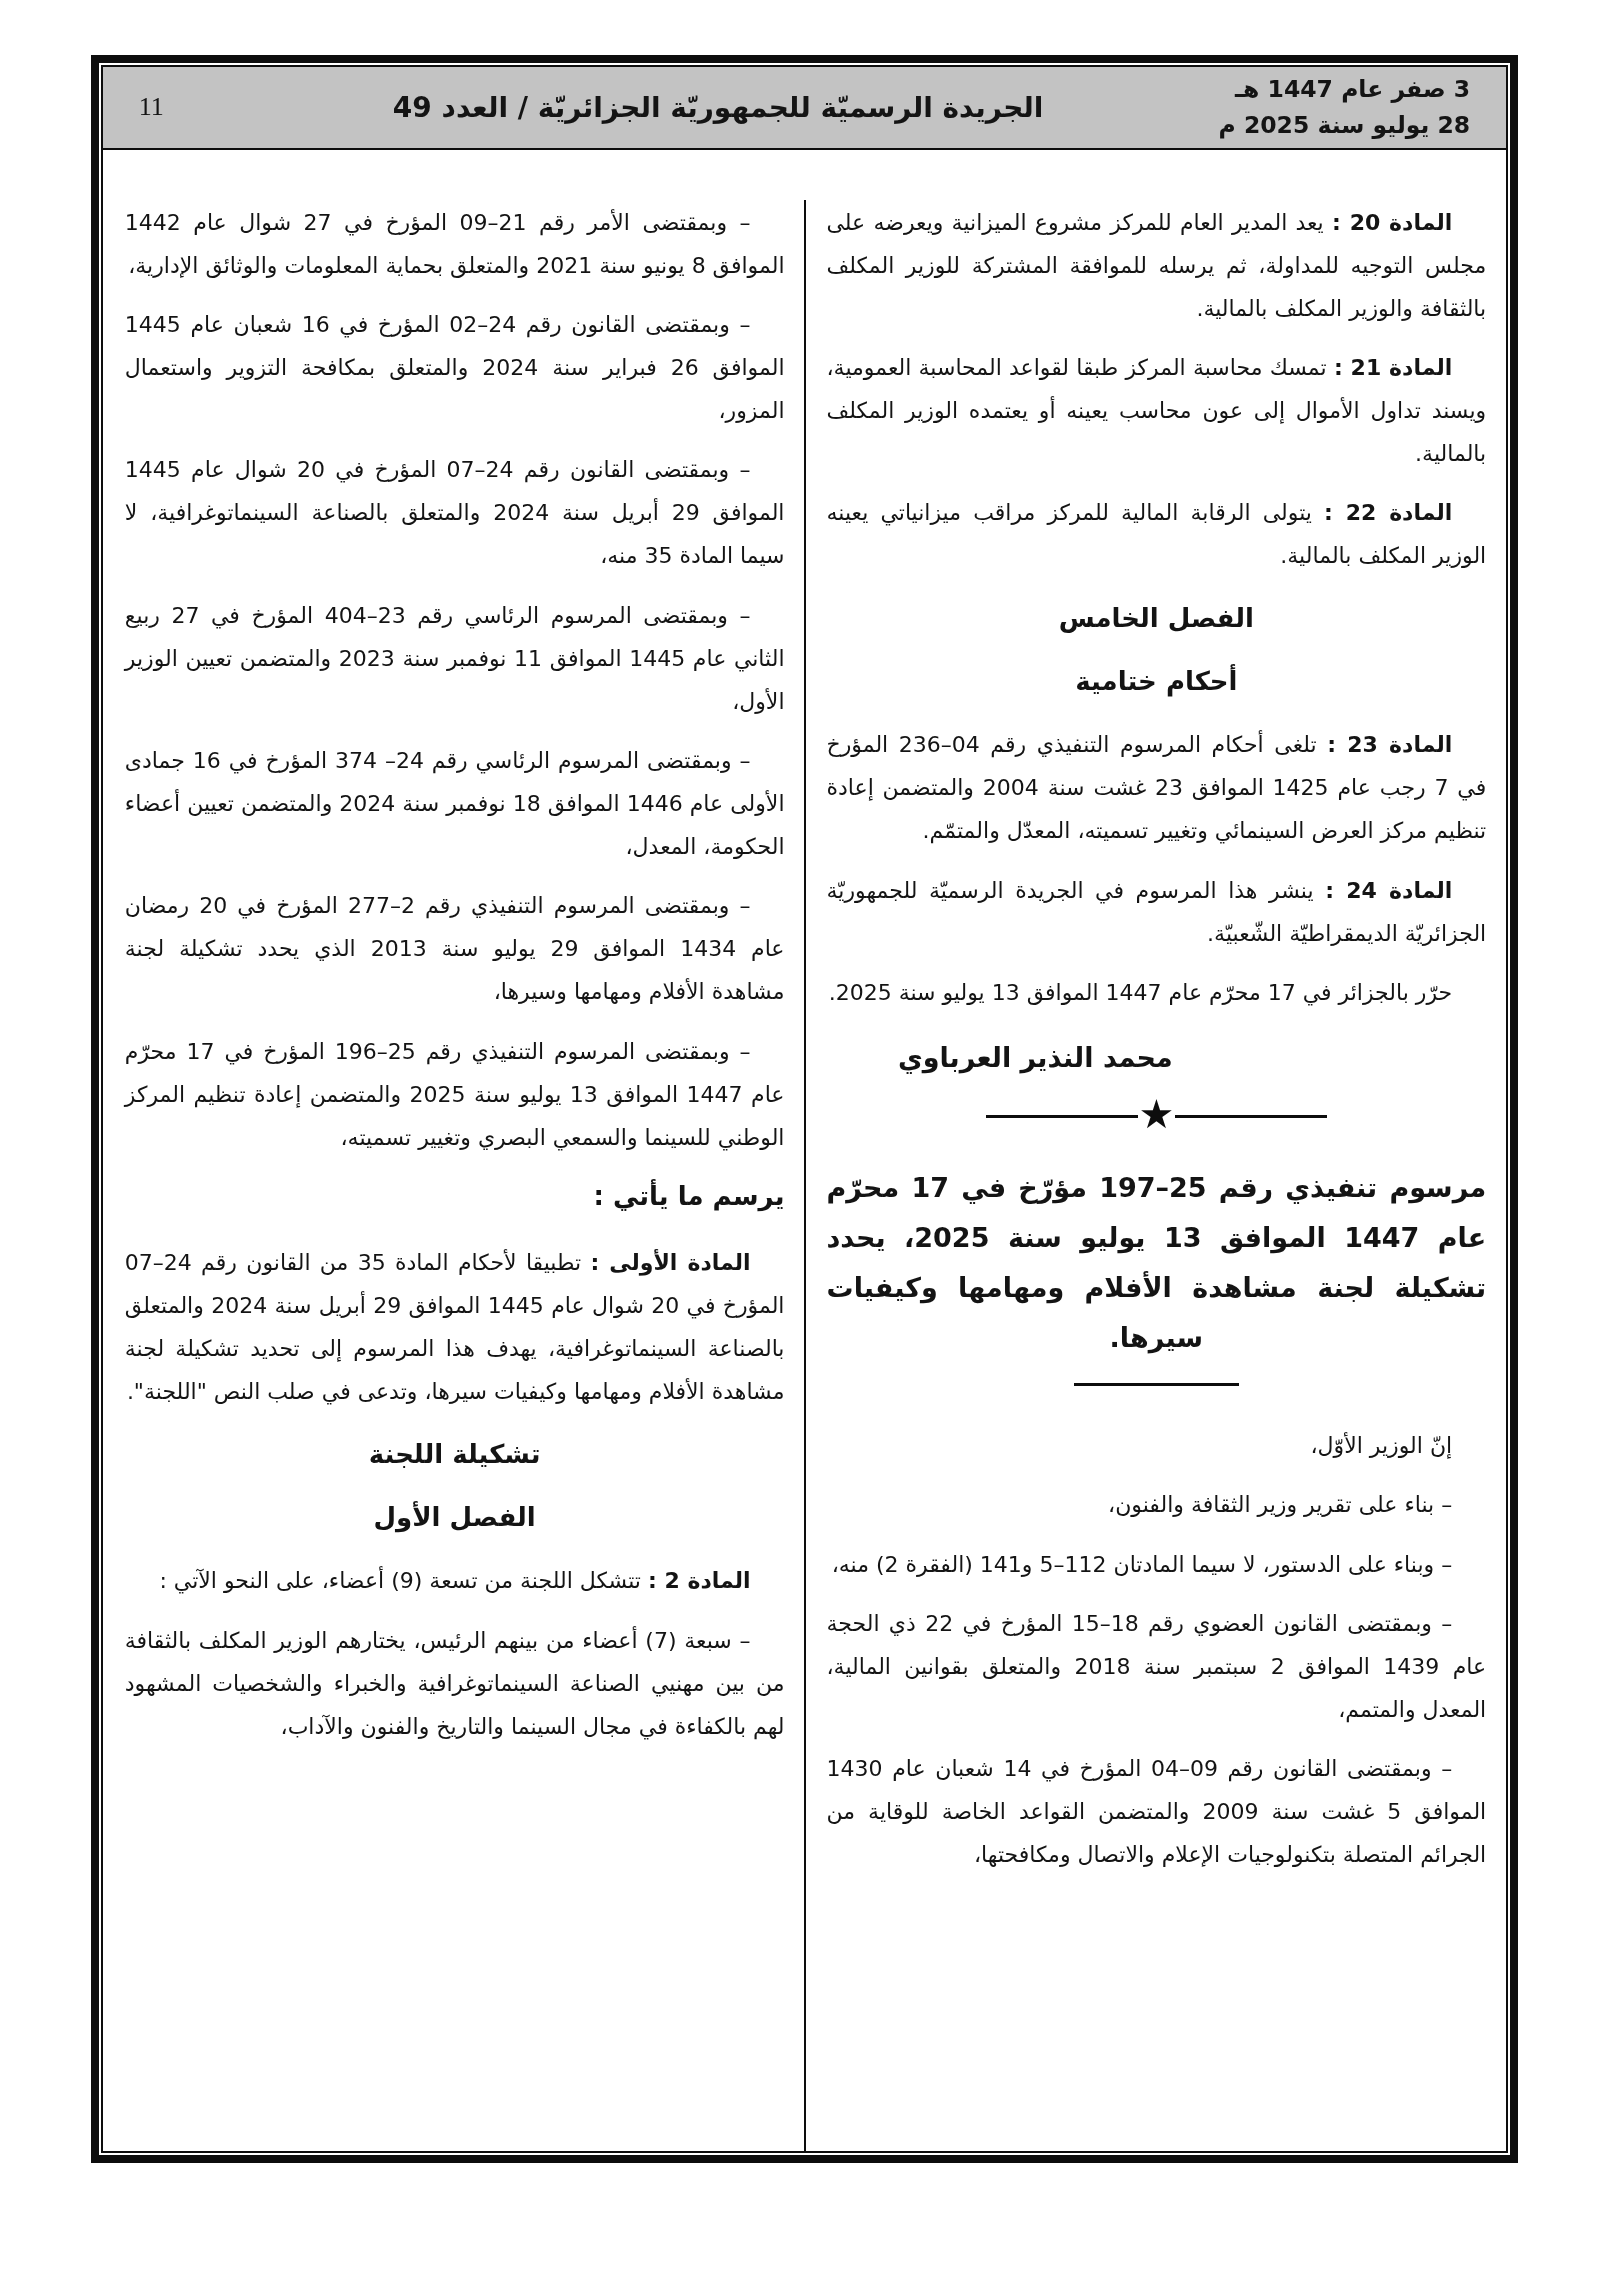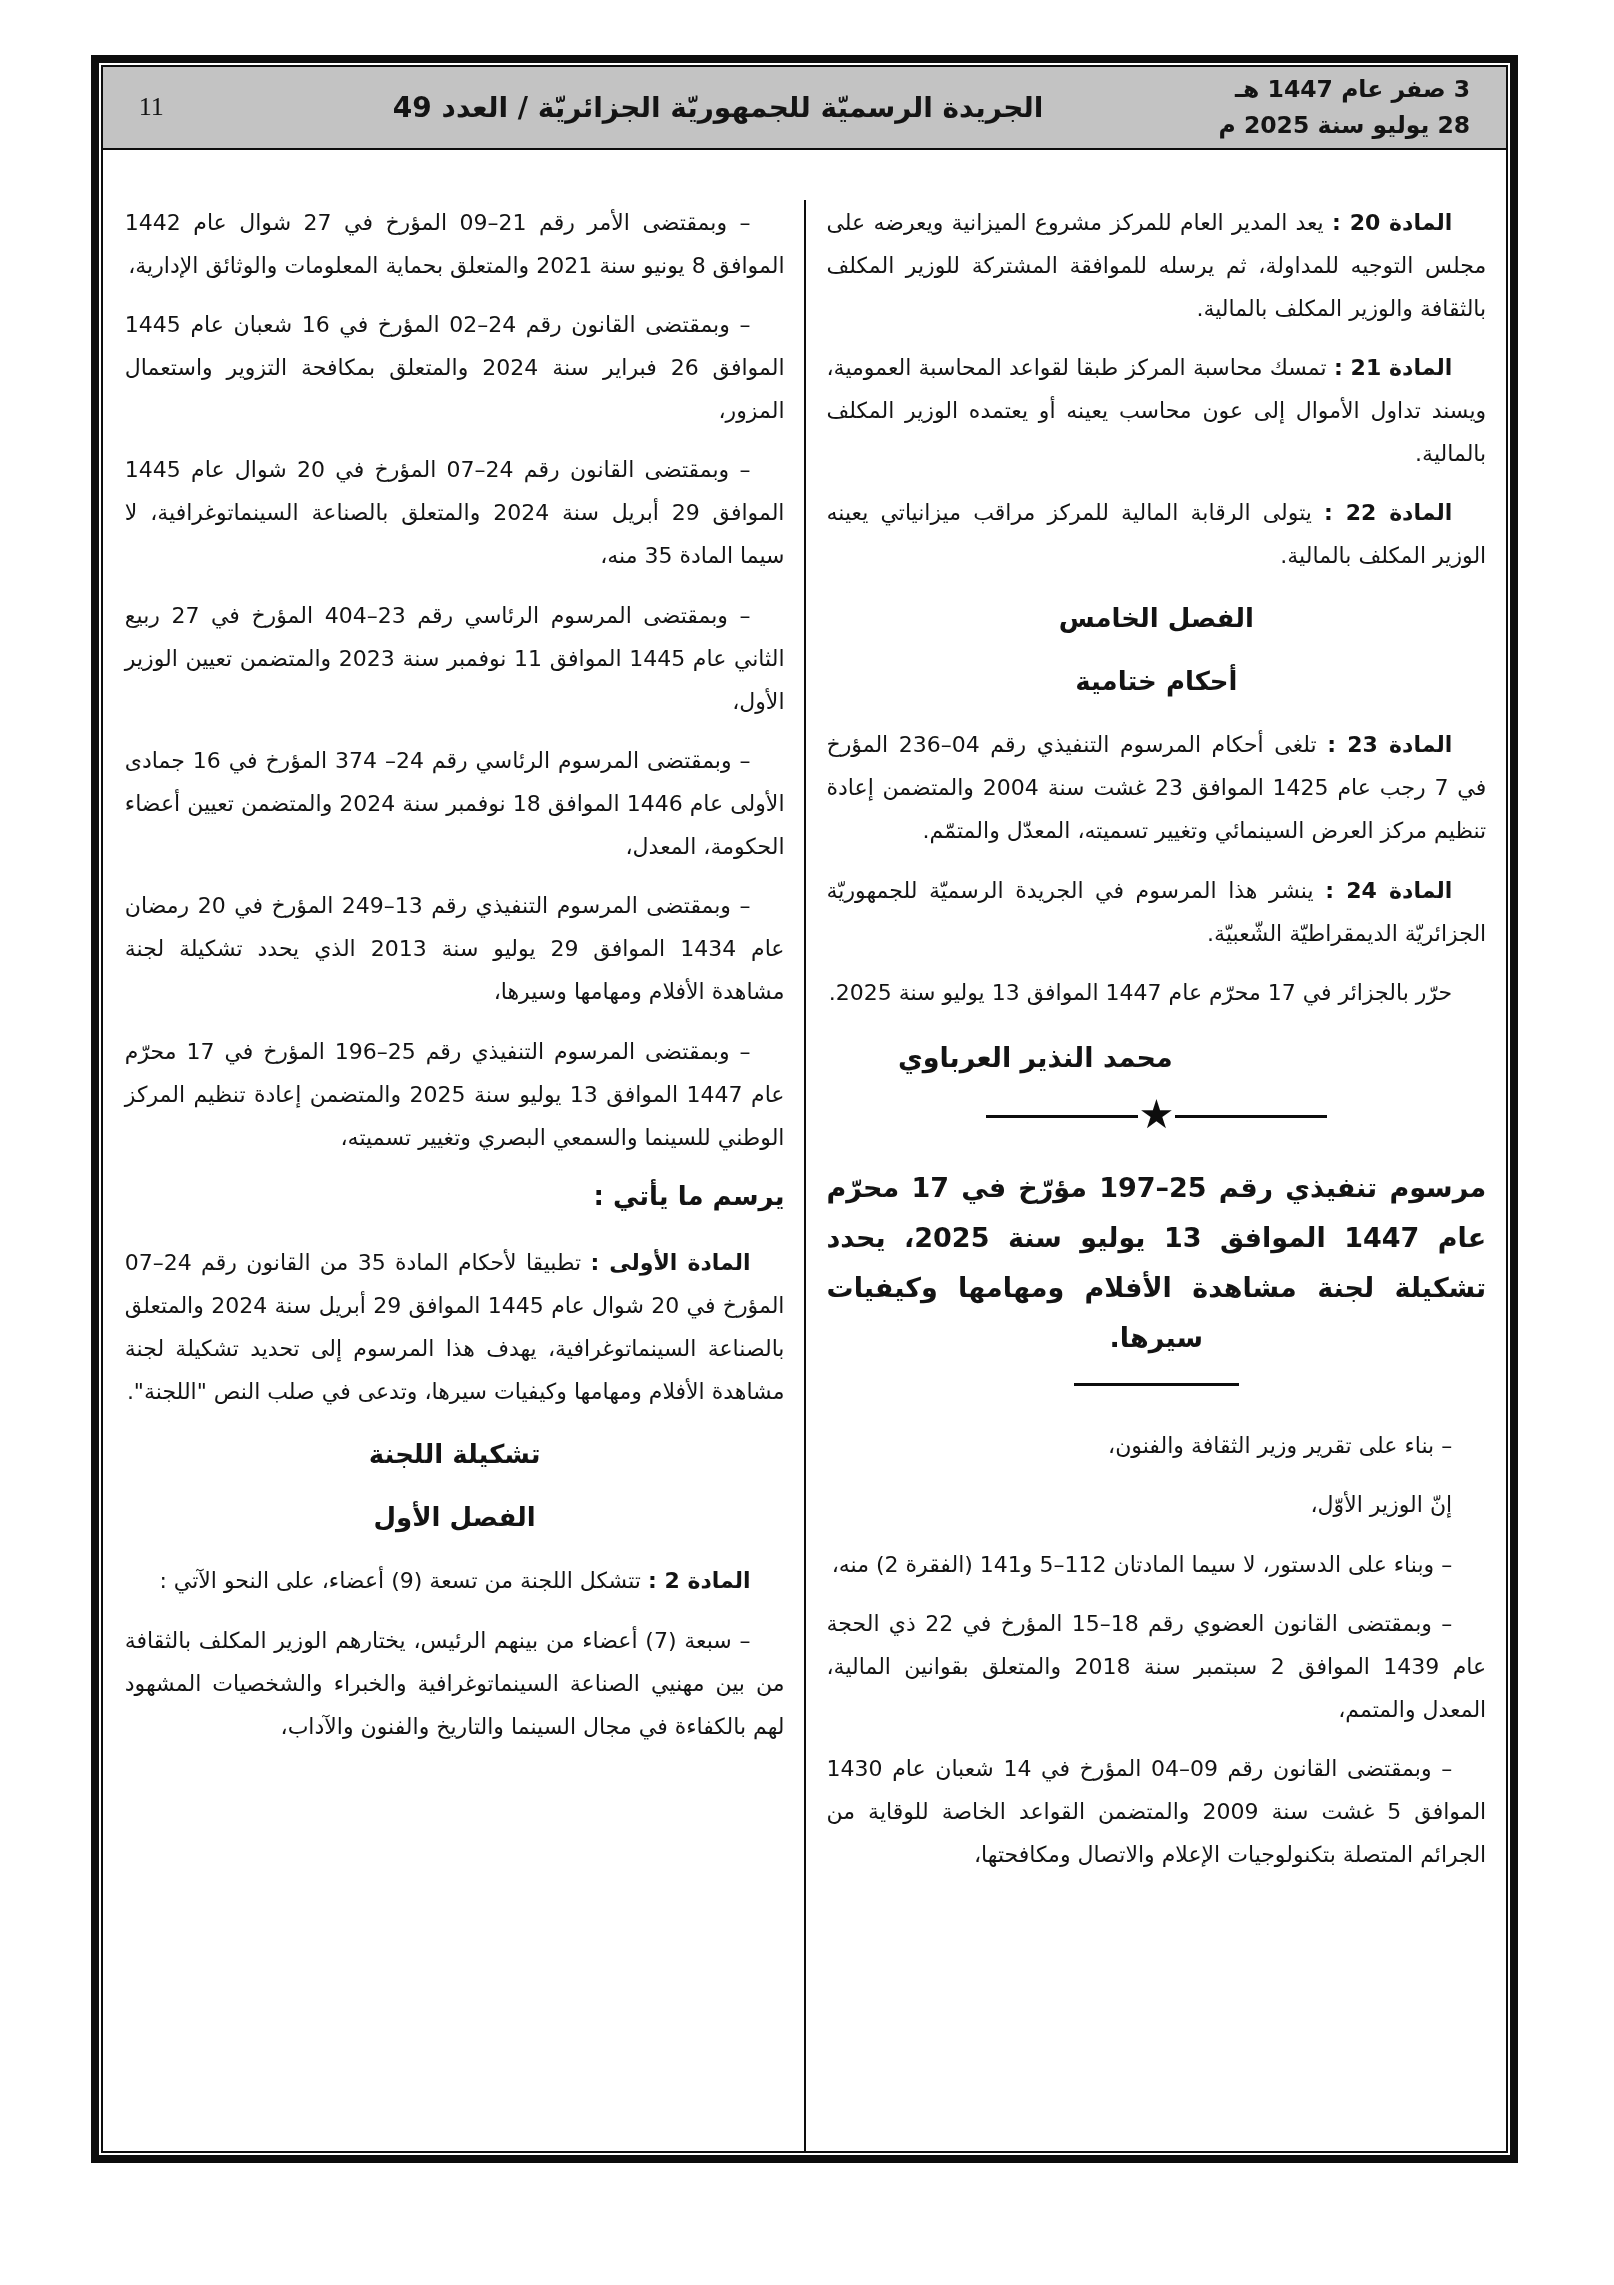--- a/index.html
+++ b/index.html
@@ -73,33 +73,33 @@
           <p class="para"><b class="lead">المادة 24 :</b> <span>ينشر هذا المرسوم في الجريدة الرسميّة للجمهوريّة الجزائريّة الديمقراطيّة الشّعبيّة.</span></p>
           <p class="para">حرّر بالجزائر في 17 محرّم عام 1447 الموافق 13 يوليو سنة 2025.</p>
           <div class="signature">محمد النذير العرباوي</div>
           <div class="star-divider">
             <span class="dline"></span>
             <span class="star">★</span>
             <span class="dline"></span>
           </div>
           <div class="title">مرسوم تنفيذي رقم 25–197 مؤرّخ في 17 محرّم عام 1447 الموافق 13 يوليو سنة 2025، يحدد تشكيلة لجنة مشاهدة الأفلام ومهامها وكيفيات سيرها.</div>
           <div class="short-divider"></div>
+          <p class="para">إنّ الوزير الأوّل،</p>
           <p class="para">– بناء على تقرير وزير الثقافة والفنون،</p>
-          <p class="para">إنّ الوزير الأوّل،</p>
           <p class="para">– وبناء على الدستور، لا سيما المادتان 112–5 و141 (الفقرة 2) منه،</p>
           <p class="para">– وبمقتضى القانون العضوي رقم 18–15 المؤرخ في 22 ذي الحجة عام 1439 الموافق 2 سبتمبر سنة 2018 والمتعلق بقوانين المالية، المعدل والمتمم،</p>
           <p class="para">– وبمقتضى القانون رقم 09–04 المؤرخ في 14 شعبان عام 1430 الموافق 5 غشت سنة 2009 والمتضمن القواعد الخاصة للوقاية من الجرائم المتصلة بتكنولوجيات الإعلام والاتصال ومكافحتها،</p>
         </section>
       <section class="col">
           <p class="para">– وبمقتضى الأمر رقم 21–09 المؤرخ في 27 شوال عام 1442 الموافق 8 يونيو سنة 2021 والمتعلق بحماية المعلومات والوثائق الإدارية،</p>
           <p class="para">– وبمقتضى القانون رقم 24–02 المؤرخ في 16 شعبان عام 1445 الموافق 26 فبراير سنة 2024 والمتعلق بمكافحة التزوير واستعمال المزور،</p>
           <p class="para">– وبمقتضى القانون رقم 24–07 المؤرخ في 20 شوال عام 1445 الموافق 29 أبريل سنة 2024 والمتعلق بالصناعة السينماتوغرافية، لا سيما المادة 35 منه،</p>
           <p class="para">– وبمقتضى المرسوم الرئاسي رقم 23–404 المؤرخ في 27 ربيع الثاني عام 1445 الموافق 11 نوفمبر سنة 2023 والمتضمن تعيين الوزير الأول،</p>
           <p class="para">– وبمقتضى المرسوم الرئاسي رقم 24– 374 المؤرخ في 16 جمادى الأولى عام 1446 الموافق 18 نوفمبر سنة 2024 والمتضمن تعيين أعضاء الحكومة، المعدل،</p>
-          <p class="para">– وبمقتضى المرسوم التنفيذي رقم 13–249 المؤرخ في 20 رمضان عام 1434 الموافق 29 يوليو سنة 2013 الذي يحدد تشكيلة لجنة مشاهدة الأفلام ومهامها وسيرها،</p>
+          <p class="para">– وبمقتضى المرسوم التنفيذي رقم 2–277 المؤرخ في 20 رمضان عام 1434 الموافق 29 يوليو سنة 2013 الذي يحدد تشكيلة لجنة مشاهدة الأفلام ومهامها وسيرها،</p>
           <p class="para">– وبمقتضى المرسوم التنفيذي رقم 25–196 المؤرخ في 17 محرّم عام 1447 الموافق 13 يوليو سنة 2025 والمتضمن إعادة تنظيم المركز الوطني للسينما والسمعي البصري وتغيير تسميته،</p>
           <div class="formula">يرسم ما يأتي :</div>
           <p class="para"><b class="lead">المادة الأولى :</b> <span>تطبيقا لأحكام المادة 35 من القانون رقم 24–07 المؤرخ في 20 شوال عام 1445 الموافق 29 أبريل سنة 2024 والمتعلق بالصناعة السينماتوغرافية، يهدف هذا المرسوم إلى تحديد تشكيلة لجنة مشاهدة الأفلام ومهامها وكيفيات سيرها، وتدعى في صلب النص "اللجنة".</span></p>
           <div class="heading">تشكيلة اللجنة</div>
           <div class="heading">الفصل الأول</div>
           <p class="para"><b class="lead">المادة 2 :</b> <span>تتشكل اللجنة من تسعة (9) أعضاء، على النحو الآتي :</span></p>
           <p class="para">– سبعة (7) أعضاء من بينهم الرئيس، يختارهم الوزير المكلف بالثقافة من بين مهنيي الصناعة السينماتوغرافية والخبراء والشخصيات المشهود لهم بالكفاءة في مجال السينما والتاريخ والفنون والآداب،</p>
         </section>
     </div>
   </div>

